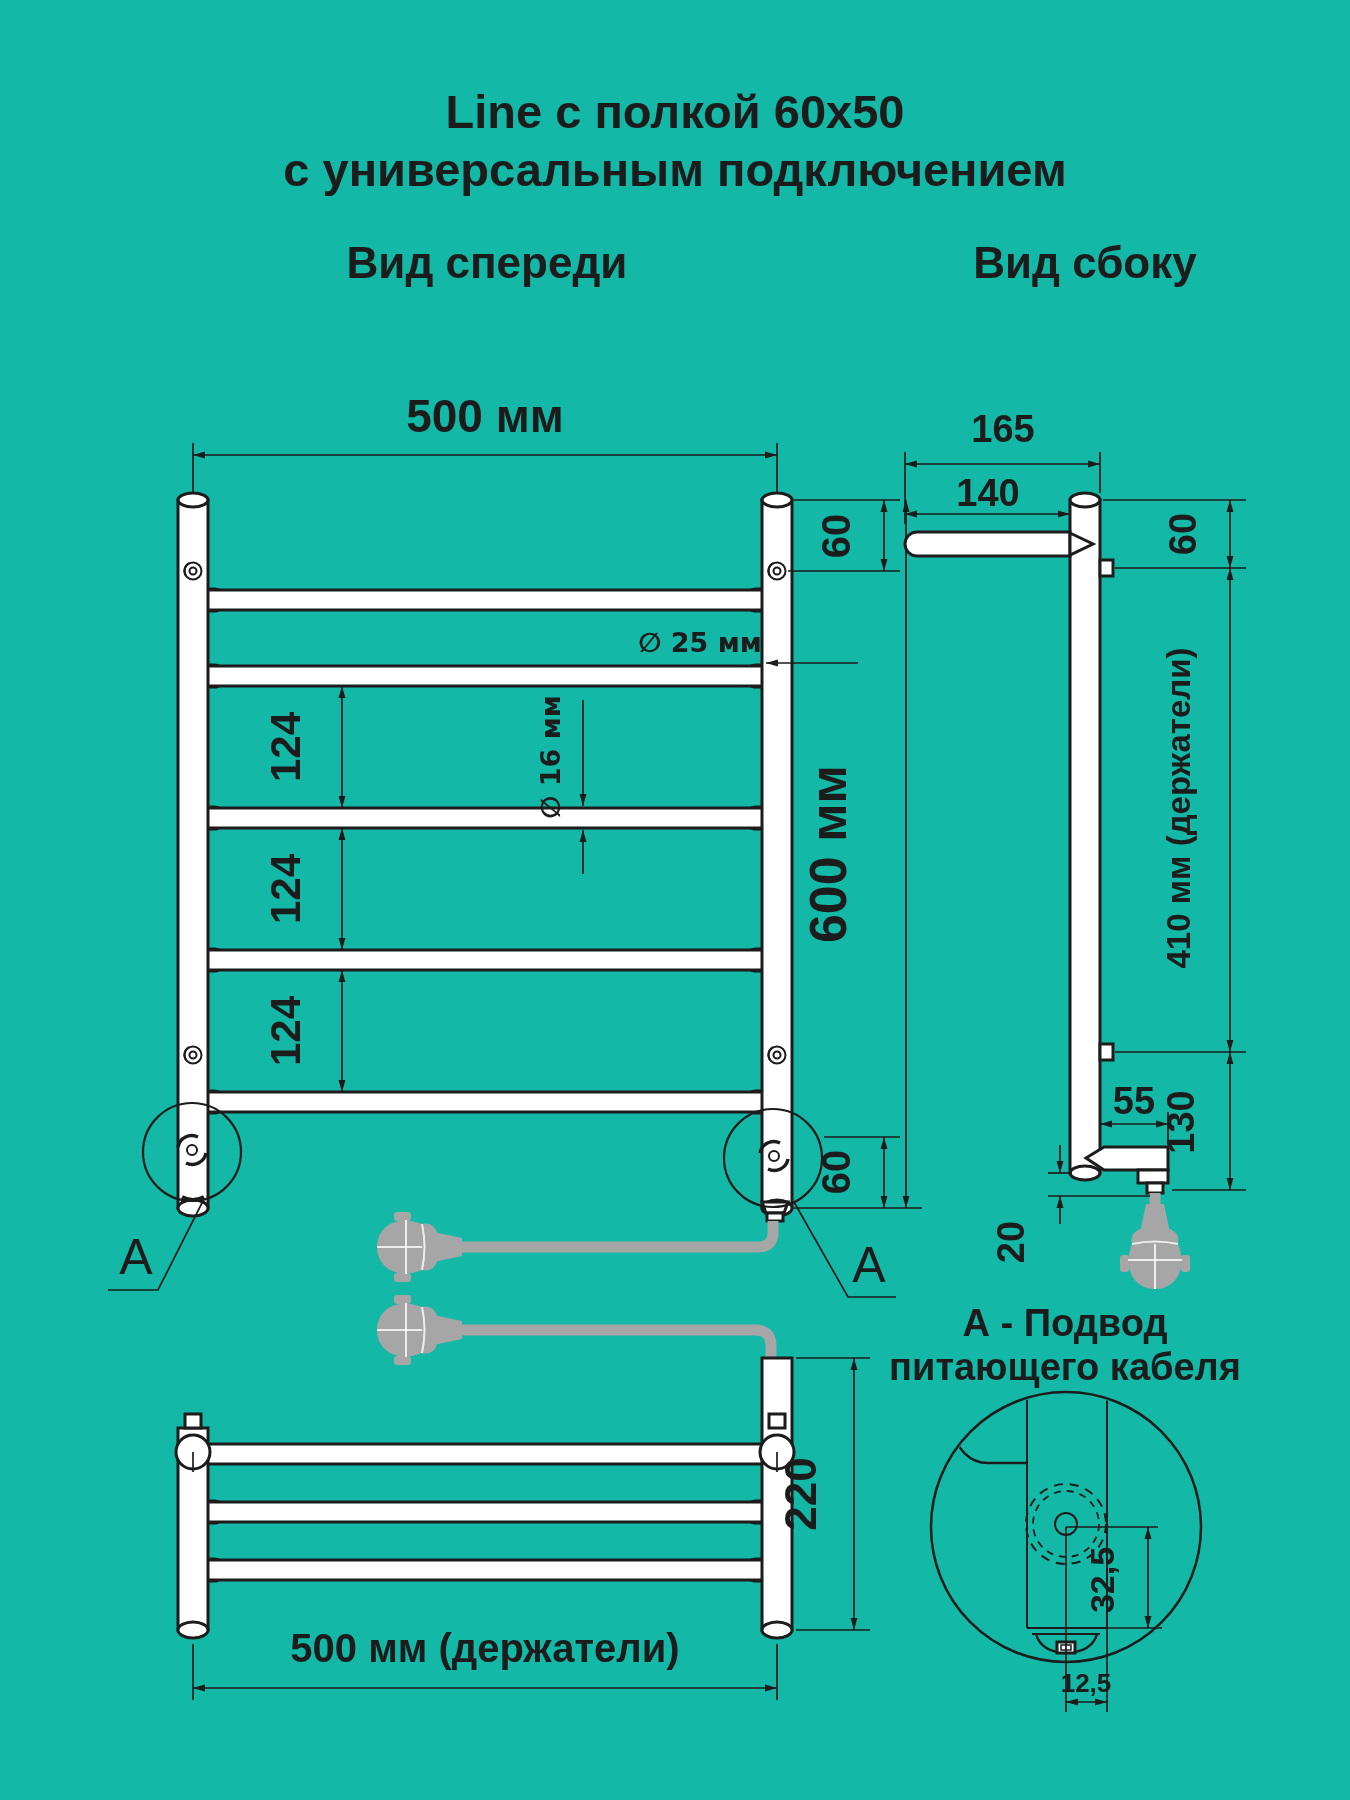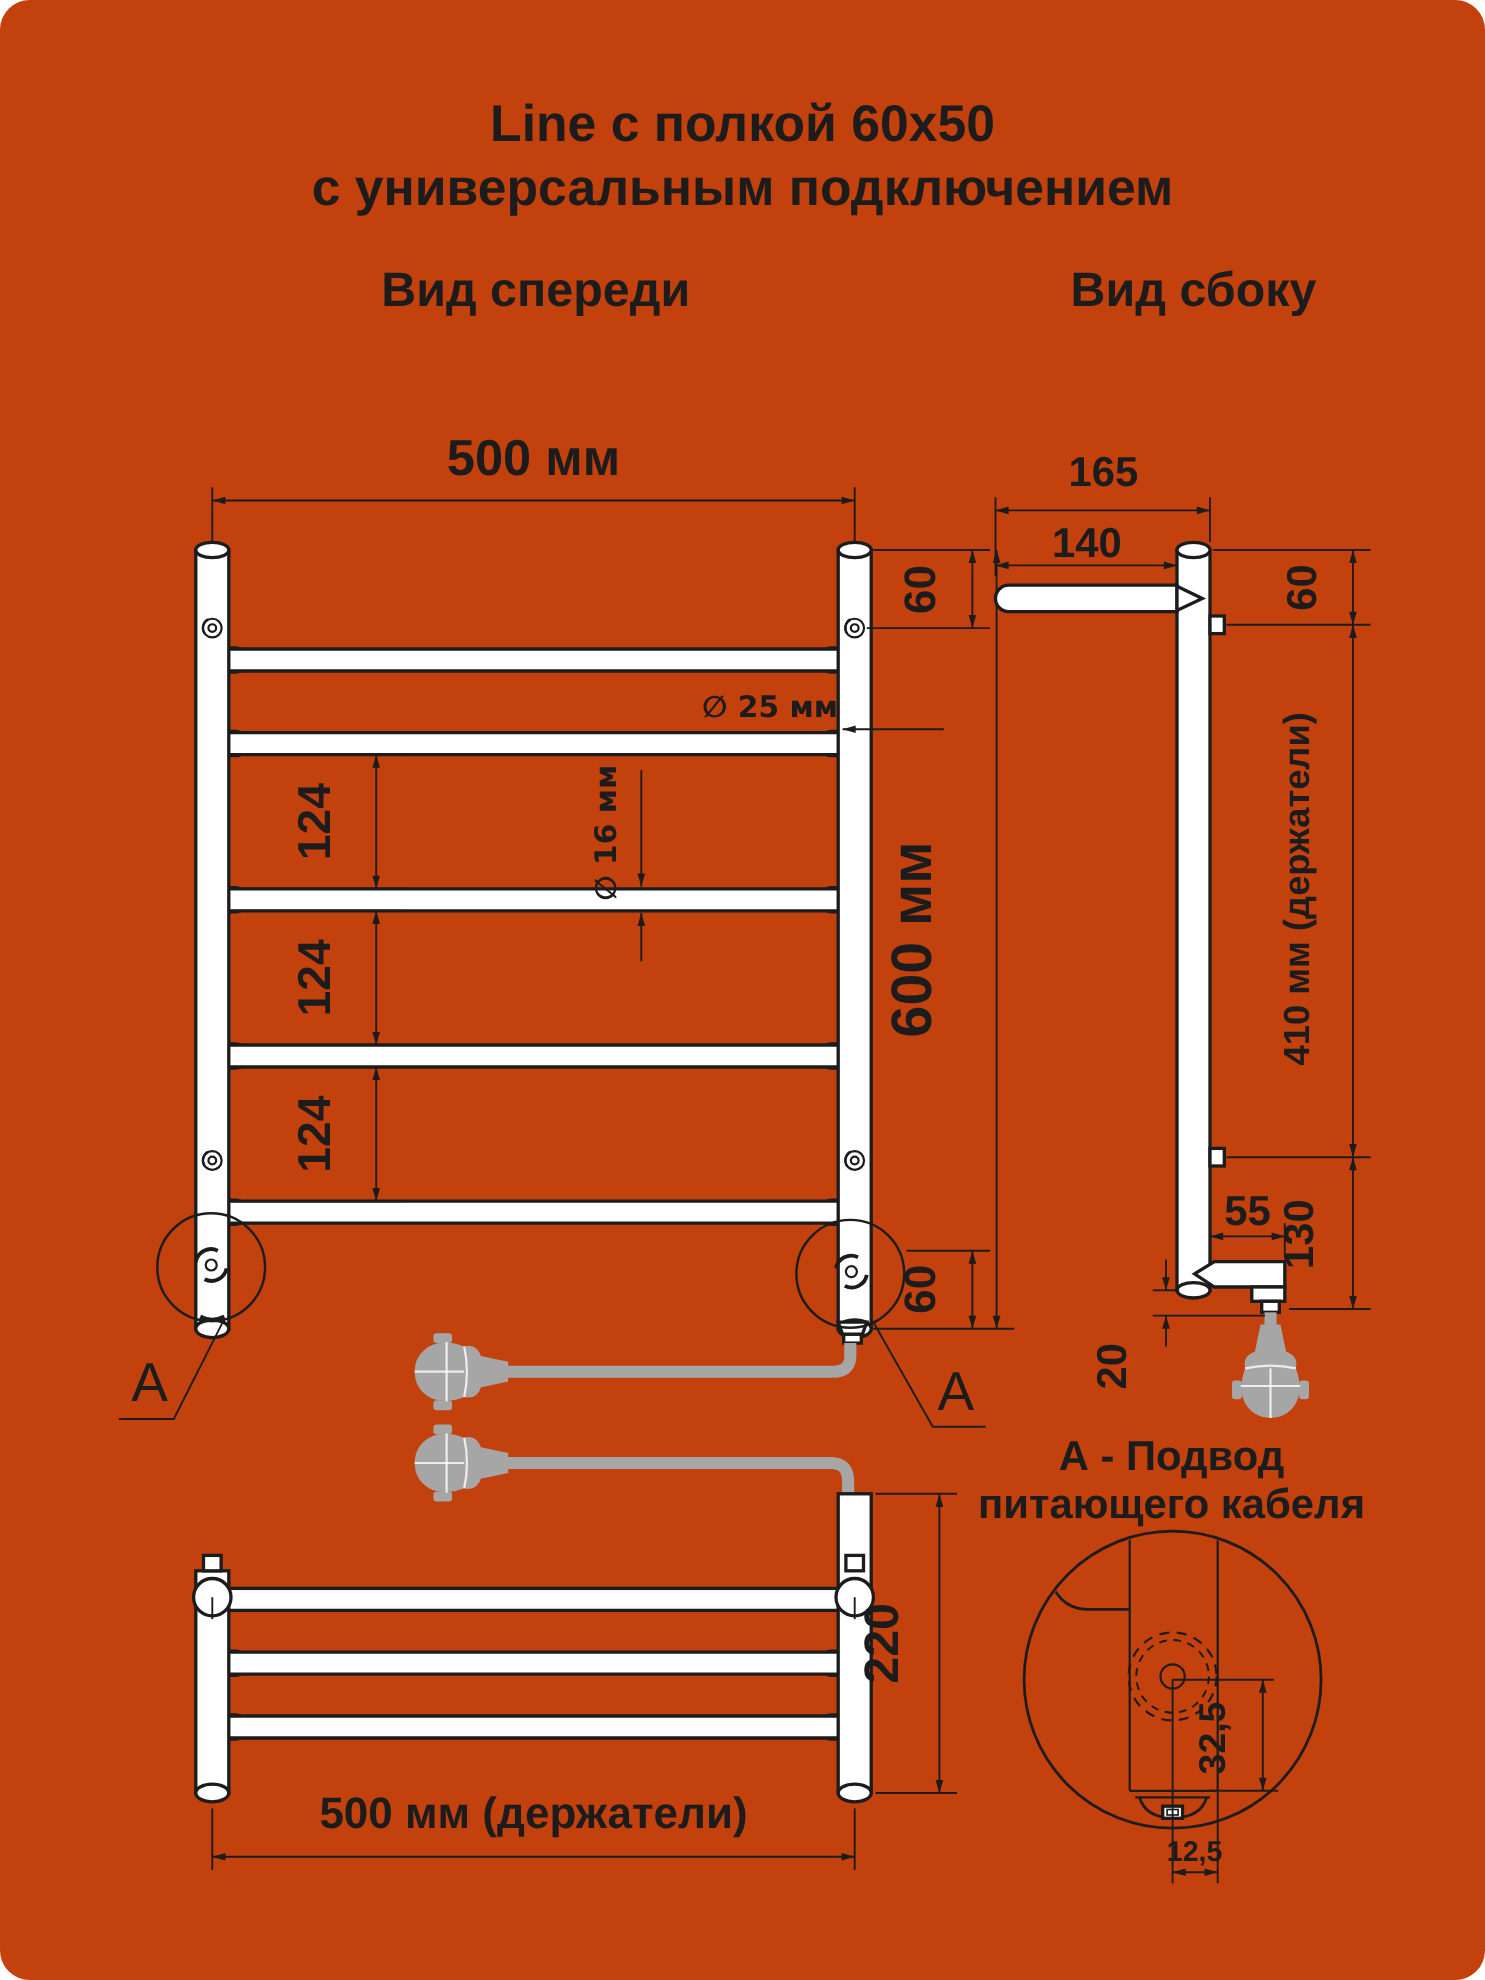--- a/index.html
+++ b/index.html
@@ -1,16 +1,16 @@
 <!DOCTYPE html>
 <html><head>
 <meta charset="utf-8">
 <style>
   html,body{margin:0;padding:0;background:#ffffff;}
-  .stage{width:1350px;height:1800px;position:relative;background:#c2410c;overflow:hidden;border-radius:27px;}
+  .stage{width:1350px;height:1800px;position:relative;background:#14b8a6;overflow:hidden;}
   svg{display:block;}
   .o{fill:#fff;stroke:#1c1c1c;stroke-width:3;}
   .thin{fill:none;stroke:#1c1c1c;stroke-width:2;}
   .dim{fill:none;stroke:#1c1c1c;stroke-width:1.7;}
   .t{font-family:"Liberation Sans","DejaVu Sans",sans-serif;fill:#1c1c1c;font-weight:bold;}
   .treg{font-family:"Liberation Sans","DejaVu Sans",sans-serif;fill:#1c1c1c;font-weight:normal;}
   .dia{font-family:"DejaVu Sans","Liberation Sans",sans-serif;}
   .cab{fill:none;stroke:#a6a6a6;stroke-width:11;}
   .plug{fill:#a6a6a6;stroke:none;}
   .pw{stroke:#ffffff;stroke-width:2;fill:none;opacity:.8;}

